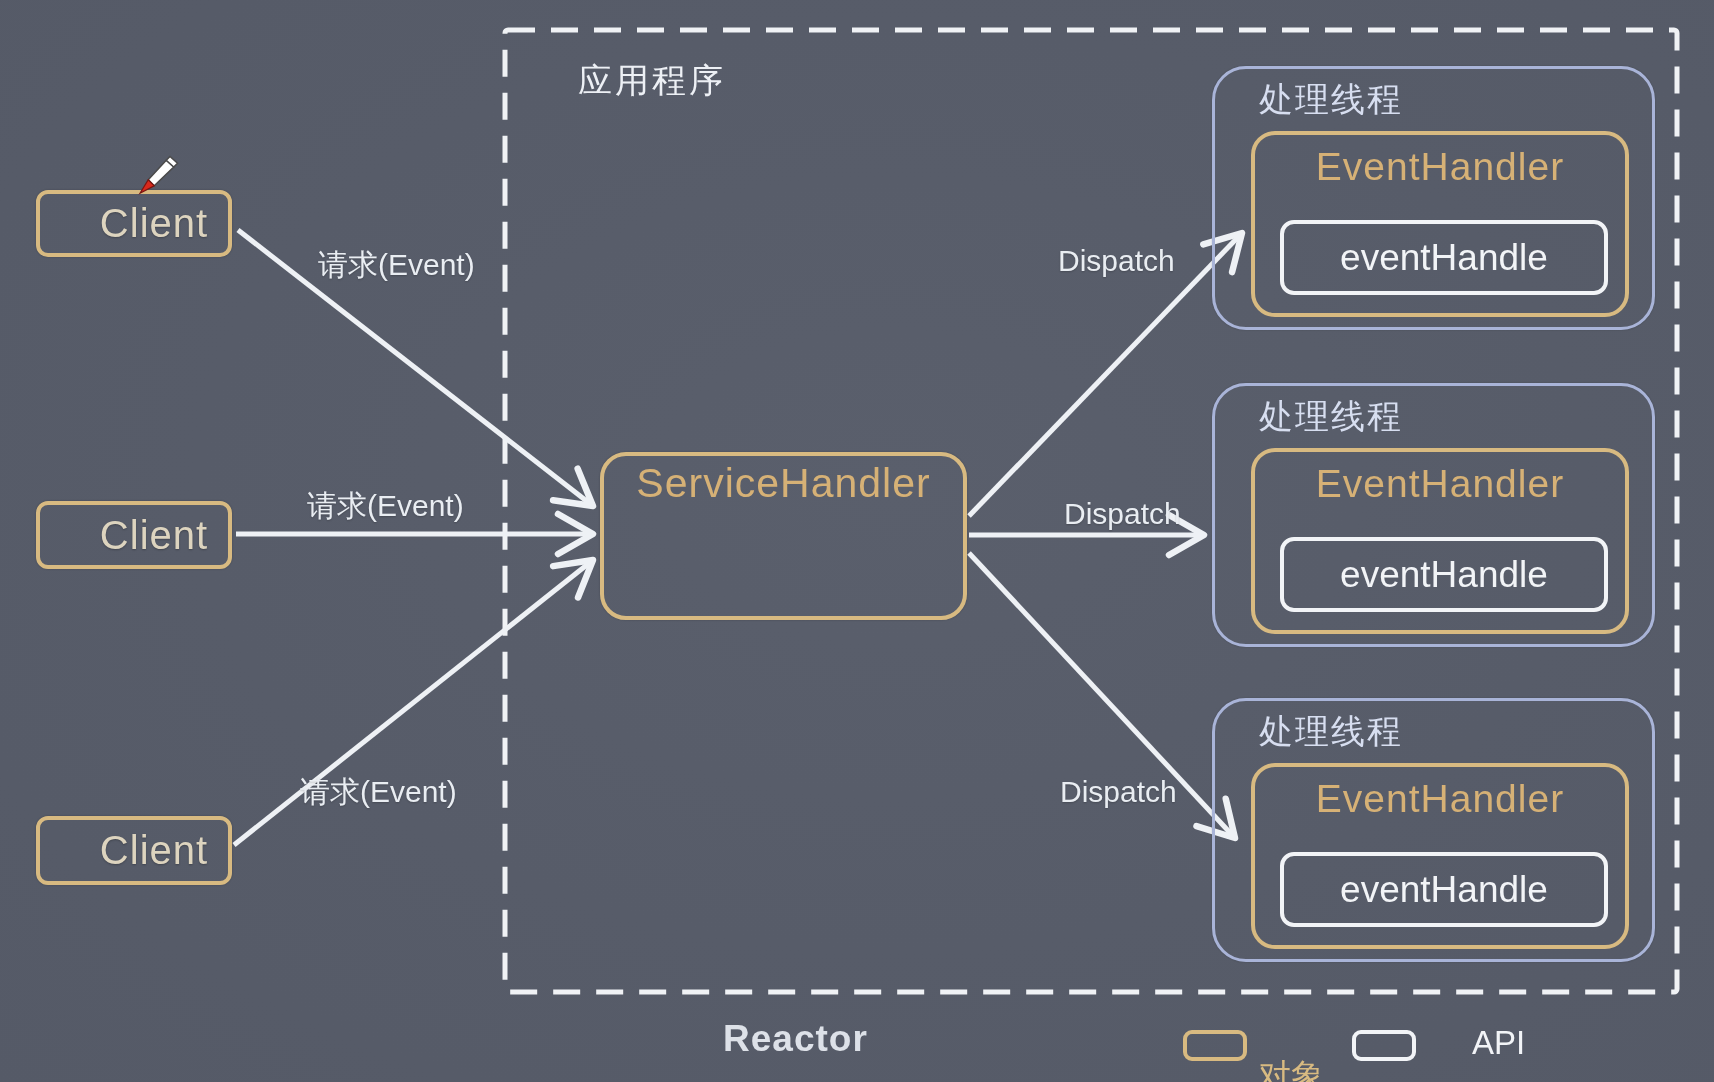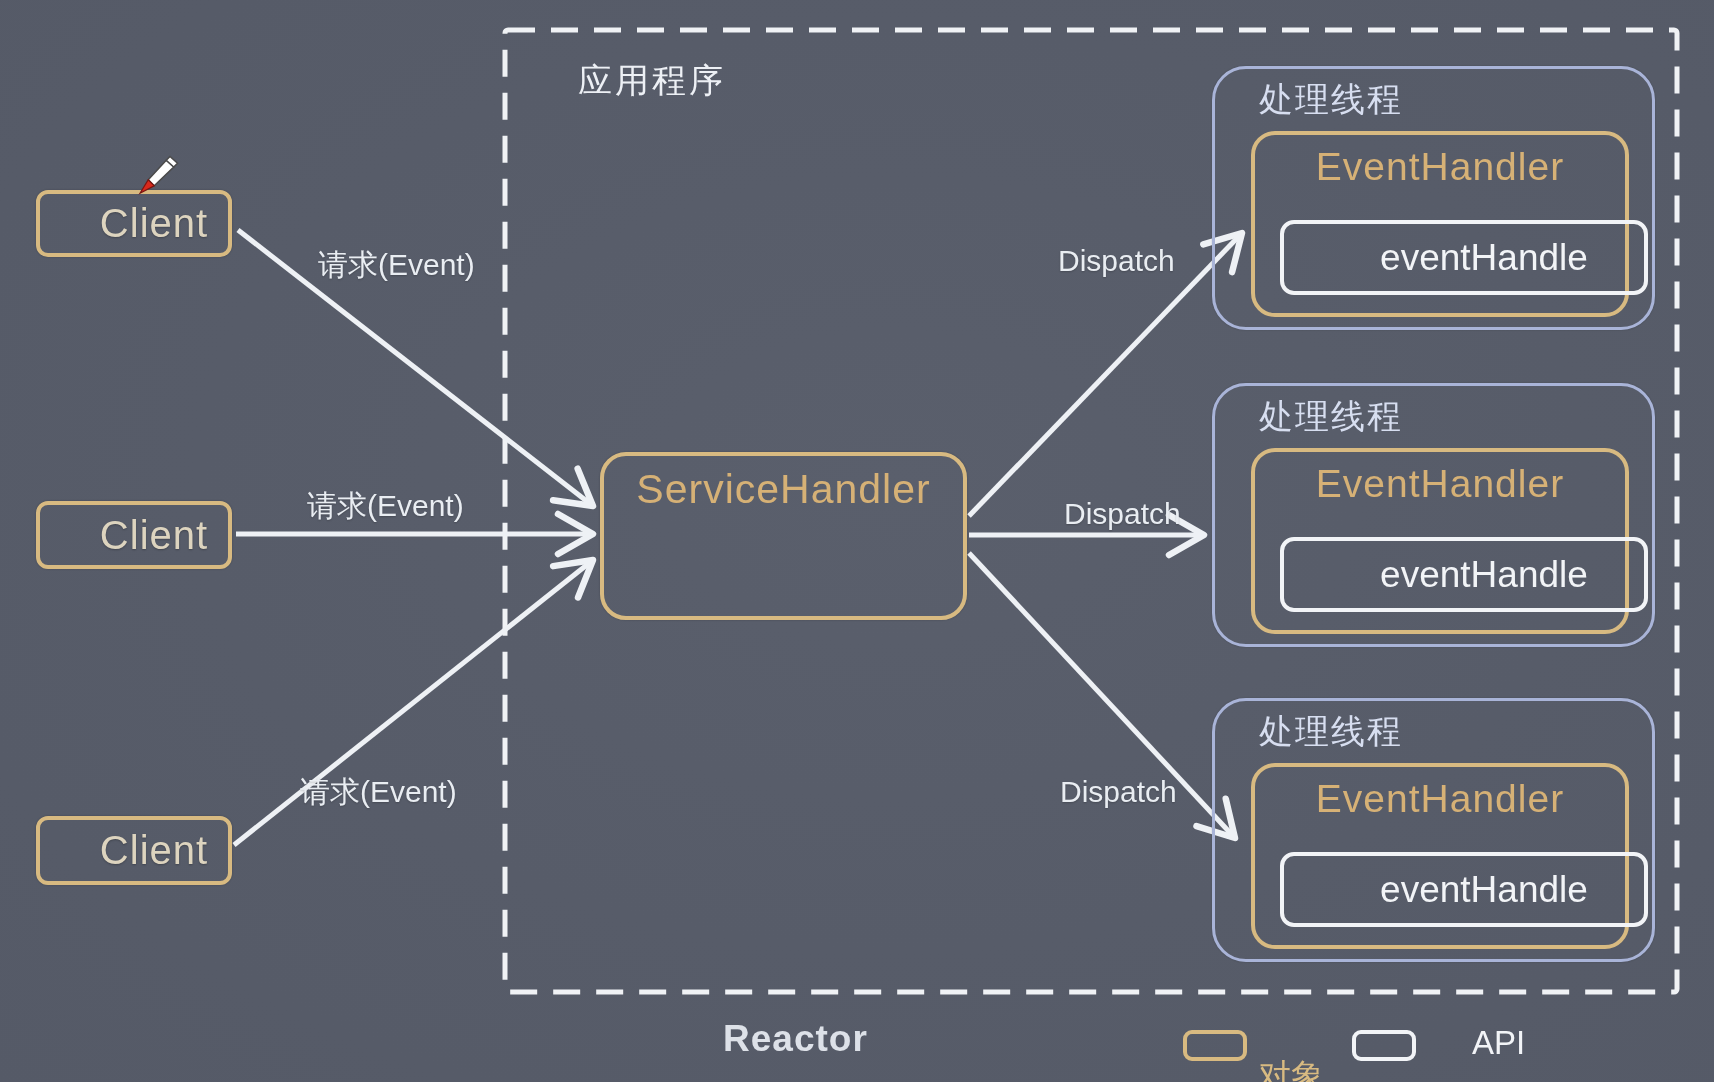--- a/index.html
+++ b/index.html
@@ -19,21 +19,21 @@
     border-radius: 13px;
     display: flex; align-items: center; justify-content: center;
     box-shadow: 0 0 2px rgba(0,0,0,.25);
   }
   .client-box { border-radius: 12px; padding-left: 40px; }
   .client-label {
     font-size: 40px; color: #ddd4bf; letter-spacing: 1px;
     text-shadow: 0 1px 2px rgba(0,0,0,.25);
   }
   .service-box { border-radius: 26px; flex-direction: column; justify-content: flex-start; }
-  .service-title { font-size: 41px; color: #d6b176; margin-top: 10px; letter-spacing: 1px; }
+  .service-title { font-size: 41px; color: #d6b176; margin-top: 4px; letter-spacing: 1px; }
   .api-box {
     position: absolute;
     border: 4px solid #f2f4f7; border-radius: 14px;
     display: flex; align-items: center; justify-content: center;
     color: #f2f4f7;
   }
   .service-api { left: 31px; top: 77px; width: 299px; height: 70px; font-size: 40px; }
 
   .thread-group {
     border: 3px solid #a9b4d8; border-radius: 34px;
@@ -44,21 +44,21 @@
     font-size: 34px; color: #d7def0; letter-spacing: 2px;
   }
   .handler-box {
     position: absolute; left: 36px; top: 62px; width: 370px; height: 178px;
     border: 4px solid #d8ba81; border-radius: 24px;
   }
   .handler-title {
     position: absolute; left: 0; right: 0; top: 10px;
     text-align: center; font-size: 39px; color: #d6b176; letter-spacing: 1px;
   }
-  .handler-api { left: 25px; top: 85px; width: 320px; height: 67px; font-size: 37px; padding-left: 40px; }
+  .handler-api { left: 25px; top: 85px; width: 320px; height: 67px; font-size: 37px; }
 
   
   .edge-label { font-size: 30px; color: #e9edf2; white-space: nowrap; text-shadow: 0 1px 2px rgba(0,0,0,.2); }
   .app-label { font-size: 34px; color: #edf0f5; letter-spacing: 3px; }
   .reactor-label { font-size: 37px; color: #dde1e8; letter-spacing: 1px; font-weight: bold; }
 
   
   .legend-swatch { width: 64px; height: 31px; border-radius: 9px; }
   .legend-swatch.gold { border: 4px solid #d8ba81; }
   .legend-swatch.white { border: 4px solid #f2f4f7; }

